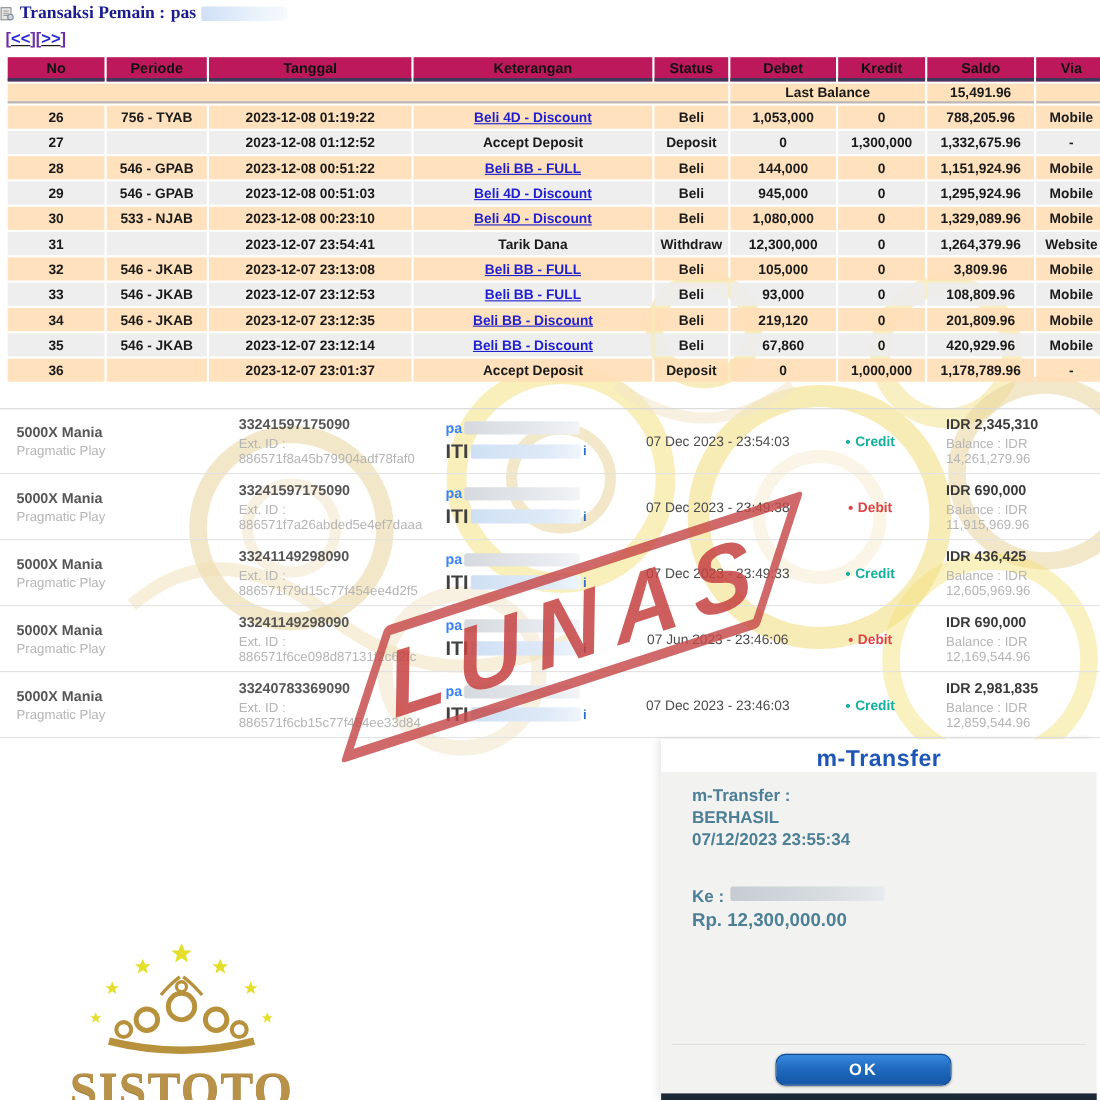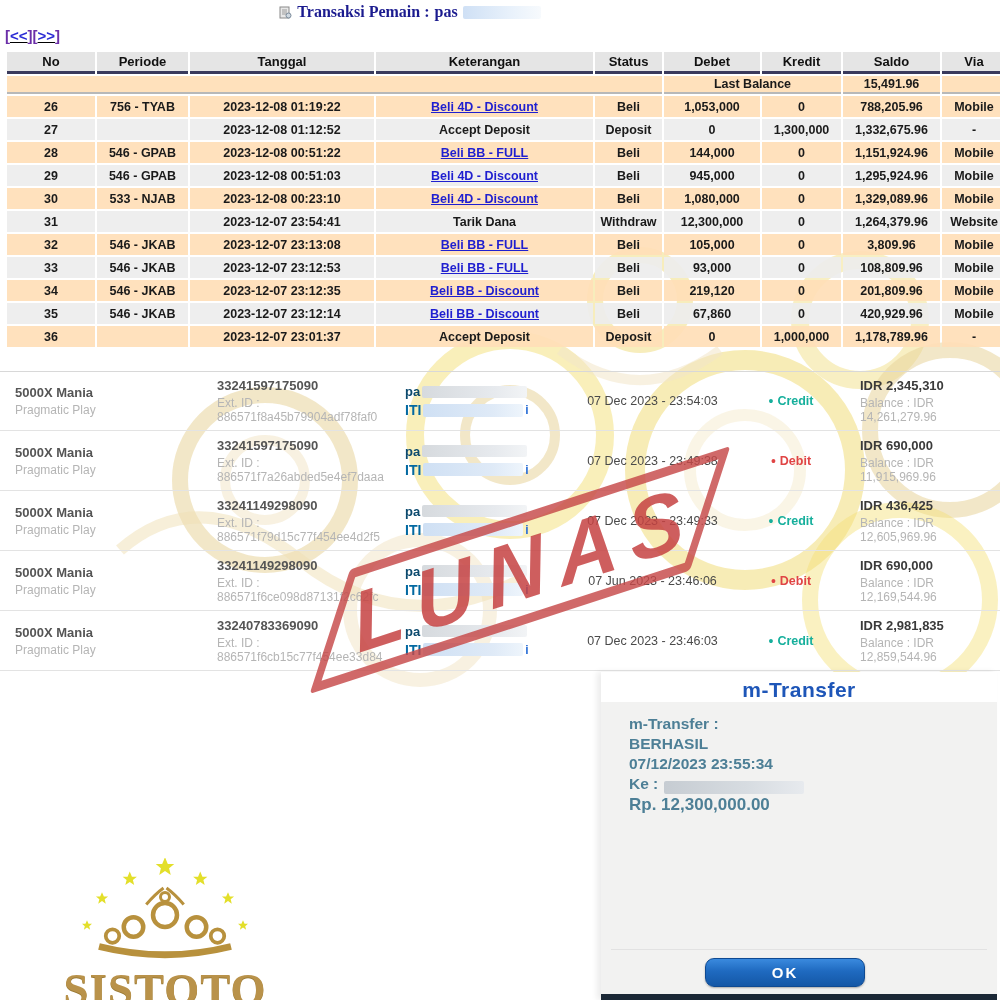--- a/index.html
+++ b/index.html
@@ -3,36 +3,36 @@
 <meta charset="utf-8">
 <style>
   * { margin:0; padding:0; box-sizing:border-box; }
   html,body { background:#fff; }
   body { font-family:"Liberation Sans", sans-serif; width:1000px; height:1000px; position:relative; overflow:hidden; }
 
   
   .watermark { position:absolute; left:0; top:230px; width:1000px; height:470px; z-index:0; pointer-events:none; }
 
   
-  .page-title-wrap { position:absolute; top:3px; left:0; width:820px; text-align:center; z-index:3; }
+  .page-title-wrap { position:absolute; top:3px; left:0; width:820px; text-align:left; z-index:3; }
   .page-title { font-family:"Liberation Serif", serif; font-weight:bold; font-size:16px; color:#1b1b8f; display:inline-flex; align-items:center; gap:5px; }
   .doc-icon { display:inline-block; width:13px; height:13px; }
   .blur-strip { display:inline-block; height:13px; border-radius:2px; vertical-align:middle; }
   .blur-title { width:78px; background:linear-gradient(90deg,#cfe0f5,#e8f1fb 60%,#f7fafd); }
 
   
   .pager { position:absolute; top:27px; left:5px; z-index:3; font-size:15px; font-weight:bold; }
   .pager a { text-decoration:underline; cursor:pointer; }
   .pager .br { color:#6b2fa8; }
   .pager .ar { color:#2b2bd5; }
 
   
   .tx-table-wrap { position:absolute; top:50px; left:5px; width:993px; z-index:2; }
   table.tx { width:100%; border-collapse:separate; border-spacing:2px; table-layout:fixed; }
-  table.tx th { background:#e5e5e5; color:#111; font-size:13px; font-weight:bold; height:22px; border-bottom:3px solid #3a3a5c; }
+  table.tx th { background:#be185d; color:#111; font-size:13px; font-weight:bold; height:22px; border-bottom:3px solid #3a3a5c; }
   table.tx td { font-size:12.5px; font-weight:bold; height:21px; text-align:center; color:#1a1a1a; overflow:hidden; white-space:nowrap; }
   tr.lastbal td { background:rgba(255,223,184,.95); border-bottom:2px solid #b8b8b8; height:18px; }
   tr.alt-a td { background:rgba(255,222,183,.92);margin-top:48px; }
   tr.alt-b td { background:rgba(237,237,237,.92); }
   td.c-status { color:#ff2222; }
   td.c-kredit, td.c-saldo { color:#2424d6; }
   .ket-link { color:#1f1fd0; text-decoration:underline; cursor:pointer; }
   .lastbal-label { color:#111; }
   .lastbal-value { color:#2424d6; font-weight:bold; }
 
@@ -50,42 +50,42 @@
   .g-main { font-size:13px; color:#555; font-weight:600; }
   .g-sub { font-size:12px; color:#b5b5b5; }
   .g-date { font-size:12.5px; color:#4a4a4a; font-weight:400; }
   .g-dot { font-size:14px; line-height:10px; }
   .g-type { font-size:12.5px; font-weight:600; }
   .type-credit { color:#16af9c; }
   .type-debit { color:#e04545; }
   .g-amt { font-size:13px; color:#3a3a3a; font-weight:700; }
   .g-bal { font-size:12px; color:#b5b5b5; }
   .pl-line { display:flex; align-items:center; gap:2px; }
-  .pl-prefix1 { font-size:13px; color:#0c4a6e; font-weight:600; }
-  .pl-prefix2 { font-size:14px; color:#0369a1; font-weight:600; }
+  .pl-prefix1 { font-size:13px; color:#3b82f6; font-weight:600; }
+  .pl-prefix2 { font-size:18px; color:#404040; font-weight:600; }
   .blur-gray { width:105px; height:12px; background:linear-gradient(90deg,#d6dade,#e7eaee 70%,#f2f4f6); border-radius:2px; }
   .blur-blue { width:100px; height:13px; background:linear-gradient(90deg,#cfe0f4,#dfeaf7 70%,#eef5fc); border-radius:2px; }
   .pl-cursor { color:#2a6fd6; font-size:12px; font-weight:bold; }
 
   
   .stamp { position:absolute; left:320px; top:517px; width:400px; height:106px; z-index:4;
            border:9px solid rgba(198,72,72,.82); border-radius:4px;
            transform:rotate(-18deg) skewX(-36deg); transform-origin:center;
            display:flex; align-items:center; justify-content:center; pointer-events:none; }
   .stamp-text { font-style:italic; font-weight:900; font-size:84px; letter-spacing:14px; color:rgba(198,66,66,.85);
                 transform:skewX(30deg); font-family:"Liberation Sans", sans-serif; line-height:1; padding-left:10px; }
 
   
   .mtransfer { position:absolute; left:601px; top:672px; width:396px; height:328px; z-index:5;
                background:linear-gradient(180deg,#ffffff 0 30px,#f2f2f1 30px 100%);
                box-shadow:-4px 0 6px rgba(0,0,0,.08); }
   .mt-title { text-align:center; padding-top:6px; font-size:21px; font-weight:bold; color:#1e56b8; letter-spacing:.5px; }
   .mt-body { padding:12px 0 0 28px; color:#4d7f96; font-weight:bold; font-size:15.5px; line-height:20px; }
   .mt-line { white-space:nowrap; }
-  .mt-row { display:flex; align-items:flex-end; gap:6px; height:20px; }
+  .mt-row { display:flex; align-items:flex-start; gap:6px; height:20px;margin-top:32px; }
   .blur-ke { width:140px; height:13px; background:linear-gradient(90deg,#c6ccd2,#d7dce1 60%,#e7eaee); border-radius:2px; }
   .blur-ab { width:125px; height:13px; background:linear-gradient(90deg,#c9cfd5,#dadfe4 60%,#eaedf0); border-radius:2px; }
   .mt-amount { font-size:17px; margin-top:1px; }
   .mt-sep { position:absolute; left:10px; right:10px; bottom:50px; height:1px; background:#e2e2e2; }
   .ok-btn { position:absolute; left:104px; bottom:13px; width:160px; height:29px; border-radius:9px; border:1px solid #0f4a92;
             background:linear-gradient(180deg,#3a8ade 0%,#1f6ac0 45%,#1457a6 100%);
             color:#fff; font-weight:bold; font-size:15px; letter-spacing:2px; text-align:center; line-height:27px; cursor:pointer;
             box-shadow:0 1px 2px rgba(0,0,0,.3); }
   .mt-bottombar { position:absolute; left:0; bottom:0; width:100%; height:6px; background:#1b2836; }
 

